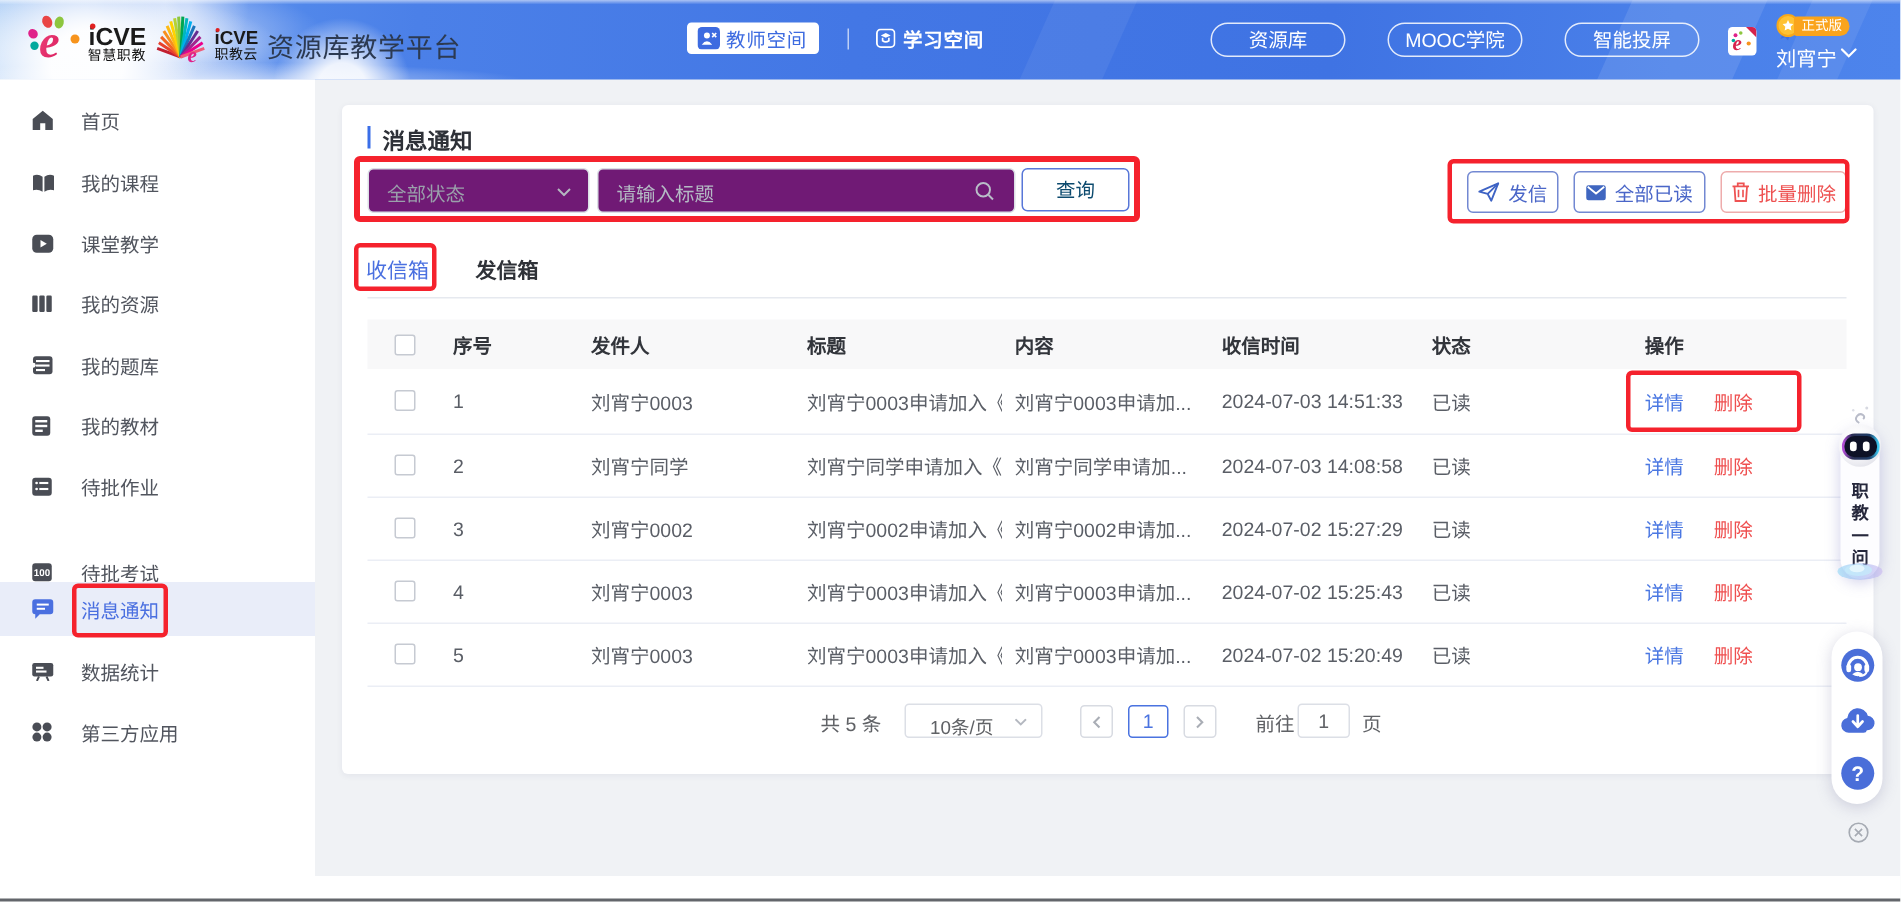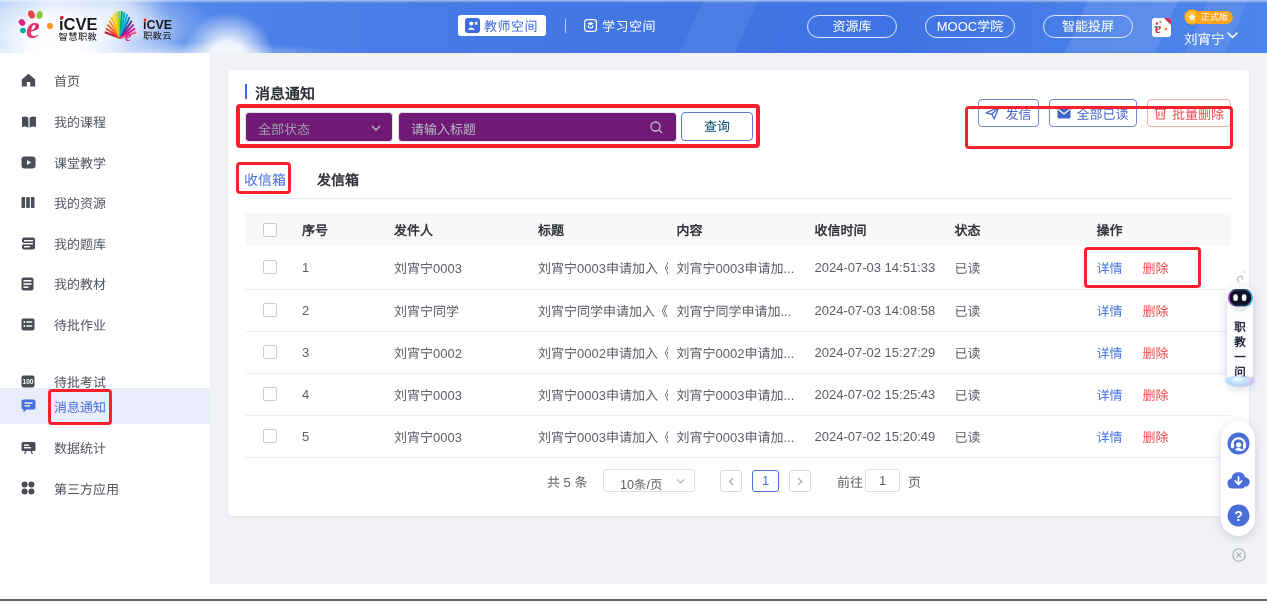--- a/index.html
+++ b/index.html
@@ -21,21 +21,21 @@
 }
 .streak { position:absolute; top:-10px; height:80px; background:rgba(255,255,255,.06); transform:skewX(-24deg); }
 #header .t1 { left:690px; width:55px; }
 #header .t2 { left:1075px; width:90px; background:rgba(255,255,255,.10); }
 #header .t3 { left:1195px; width:40px; background:rgba(255,255,255,.08); }
 #brandtitle { position:absolute; left:178px; top:17px; font-size:18px; color:#2c3a52; letter-spacing:.5px; }
 .hpill { position:absolute; top:15px; height:23px; width:90px; border:1px solid rgba(255,255,255,.85); border-radius:12px; color:#fff; font-size:13px; text-align:center; line-height:21px; }
 #teacher { position:absolute; left:458px; top:15px; width:88px; height:21px; background:#fff; border-radius:3px; display:flex; align-items:center; }
 #teacher span { color:#3d6be0; font-size:13px; margin-left:4px; letter-spacing:.5px;}
 #stu { position:absolute; left:584px; top:15px; height:21px; display:flex; align-items:center; color:#fff; font-size:13px; }
-#stu span{ margin-left:5px; letter-spacing:.5px;}
+#stu span{ margin-left:5px; letter-spacing:.5px;font-weight:bold;}
 #hdivider { position:absolute; left:565px; top:19px; width:1px; height:14px; background:rgba(255,255,255,.65); }
 #avatar { position:absolute; left:1152px; top:18px; width:19px; height:19px; background:#fff; border-radius:3px; }
 #badge { position:absolute; left:1196px; top:11px; width:37px; height:13px; background:#faa41c; border-radius:2px 7px 7px 2px; color:#fff; font-size:9px; line-height:13px; text-align:center; }
 #uname { position:absolute; left:1184px; top:28px; color:#fff; font-size:13.5px;text-align:center; }
 
 
 #sidebar { position:absolute; left:0; top:53px; width:210px; height:546px; background:#fff; }
 .mitem { position:absolute; left:0; width:210px; height:36px; display:flex; align-items:center; }
 .mitem svg { position:absolute; left:21px; }
 .mitem span { position:absolute; left:54px; font-size:13px; color:#51555e; }
@@ -49,21 +49,21 @@
 
 #card { position:absolute; left:228px; top:70px; width:1021px; height:446px; background:#fff; border-radius:4px; box-shadow:0 1px 4px rgba(30,40,80,.06); }
 #titlebar { position:absolute; left:16.5px; top:14px; width:2.5px; height:15px; background:#3a6ee8; }
 #cardtitle { position:absolute; left:27px; top:12px; font-size:15px; font-weight:bold; color:#2e3138; }
 .ctrl { position:absolute; top:42px; height:30px; border:1px solid #dcdfe6; border-radius:4px; background:#701a75; }
 #selstatus { left:17px; width:148px; }
 #selstatus .ph { position:absolute; left:12px; top:6px; font-size:13px; color:#9aa0ab; }
 #inptitle { left:170px; width:279px; }
 #inptitle .ph { position:absolute; left:12px; top:6px; font-size:13px; color:#b4bac4; }
 #btnquery { position:absolute; left:453px; top:42px; width:72px; height:29px; border:1px solid #5877d8; border-radius:4px; color:#0c4a6e; font-size:13px; text-align:center; line-height:27px; background:#fff; }
-.topbtn { position:absolute; top:29px; height:28px; border-radius:4px; background:#fff; display:flex; align-items:center; justify-content:center; font-size:13px; }
+.topbtn { position:absolute; top:44px; height:28px; border-radius:4px; background:#fff; display:flex; align-items:center; justify-content:center; font-size:13px; }
 #btnsend { left:750px; width:61px; border:1px solid #7288d2; color:#4a66c8; }
 #btnread { left:821px; width:88px; border:1px solid #7288d2; color:#4a66c8; }
 #btndel { left:919px; width:84px; border:1px solid #eeacac; color:#ee5252; }
 .topbtn svg { margin-right:5px; }
 #tab1 { position:absolute; left:16px; top:99px; color:#4a70e0; font-size:14px; }
 #tab2 { position:absolute; left:89px; top:99px; color:#2f3238; font-size:14px; font-weight:bold; }
 #tabline { position:absolute; left:17px; top:128px; width:986px; height:1px; background:#e6e9ef; }
 
 
 #tbl { position:absolute; left:17px; top:143px; width:986px; }
@@ -140,20 +140,21 @@
           <path d="M0 0 L13.1 -13.4" stroke="#a3238e" stroke-width="2.0"></path>
           <path d="M0 0 L14.6 -9.5" stroke="#ec008c" stroke-width="2.0"></path>
           <path d="M0 0 L15.7 -5.7" stroke="#f05a78" stroke-width="2.0"></path>
         </g>
       <text x="125" y="41" font-family="Liberation Serif,serif" font-style="italic" font-weight="bold" font-size="14" fill="#e0218a">e</text>
 
       <text x="143" y="29" font-family="Liberation Sans,sans-serif" font-weight="bold" font-size="12.5" fill="#1a1a1a">iCVE</text>
       <circle cx="145.1" cy="20" r="1.4" fill="#e02020"></circle>
       <text x="143" y="39" font-family="Liberation Sans,sans-serif" font-size="9.3" fill="#111" letter-spacing="0.3">职教云</text>
     </svg>
+    <div id="brandtitle">资源库教学平台</div>
     <div id="teacher">
         <svg style="margin-left:7px" width="15" height="15" viewBox="0 0 15 15">
           <rect x="0" y="0" width="15" height="15" rx="3" fill="#3d6be0"></rect>
           <circle cx="6.3" cy="5.6" r="2" fill="#fff"></circle>
           <path d="M2.8 11.8 q3.5-4.6 7 0 z" fill="#fff"></path>
           <path d="M9.8 4 l2.7 2.7 M12.5 4 l-2.7 2.7" stroke="#fff" stroke-width="1.1"></path>
         </svg>
         <span>教师空间</span>
       </div>
     <div id="hdivider"></div>

